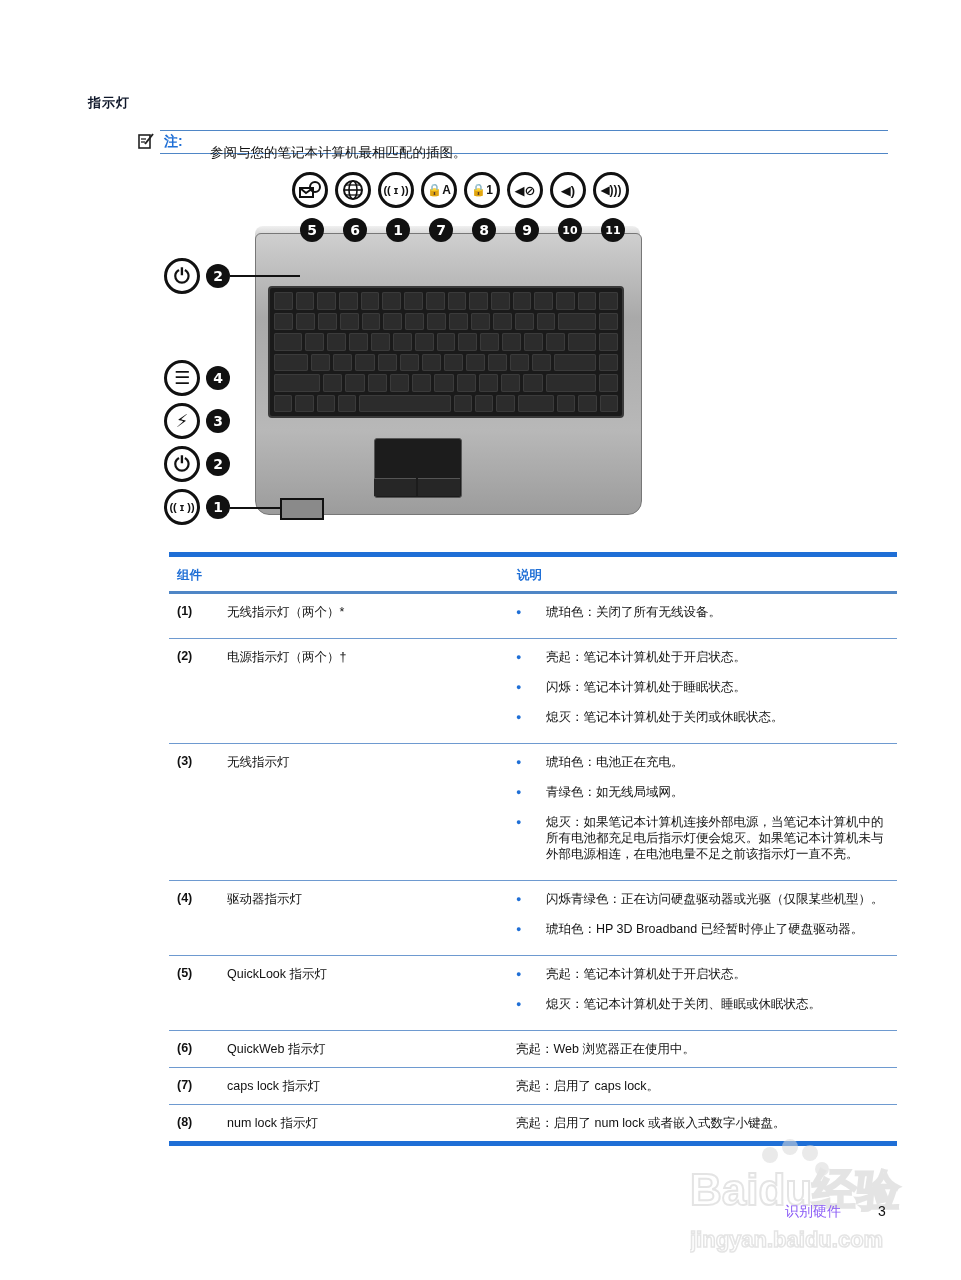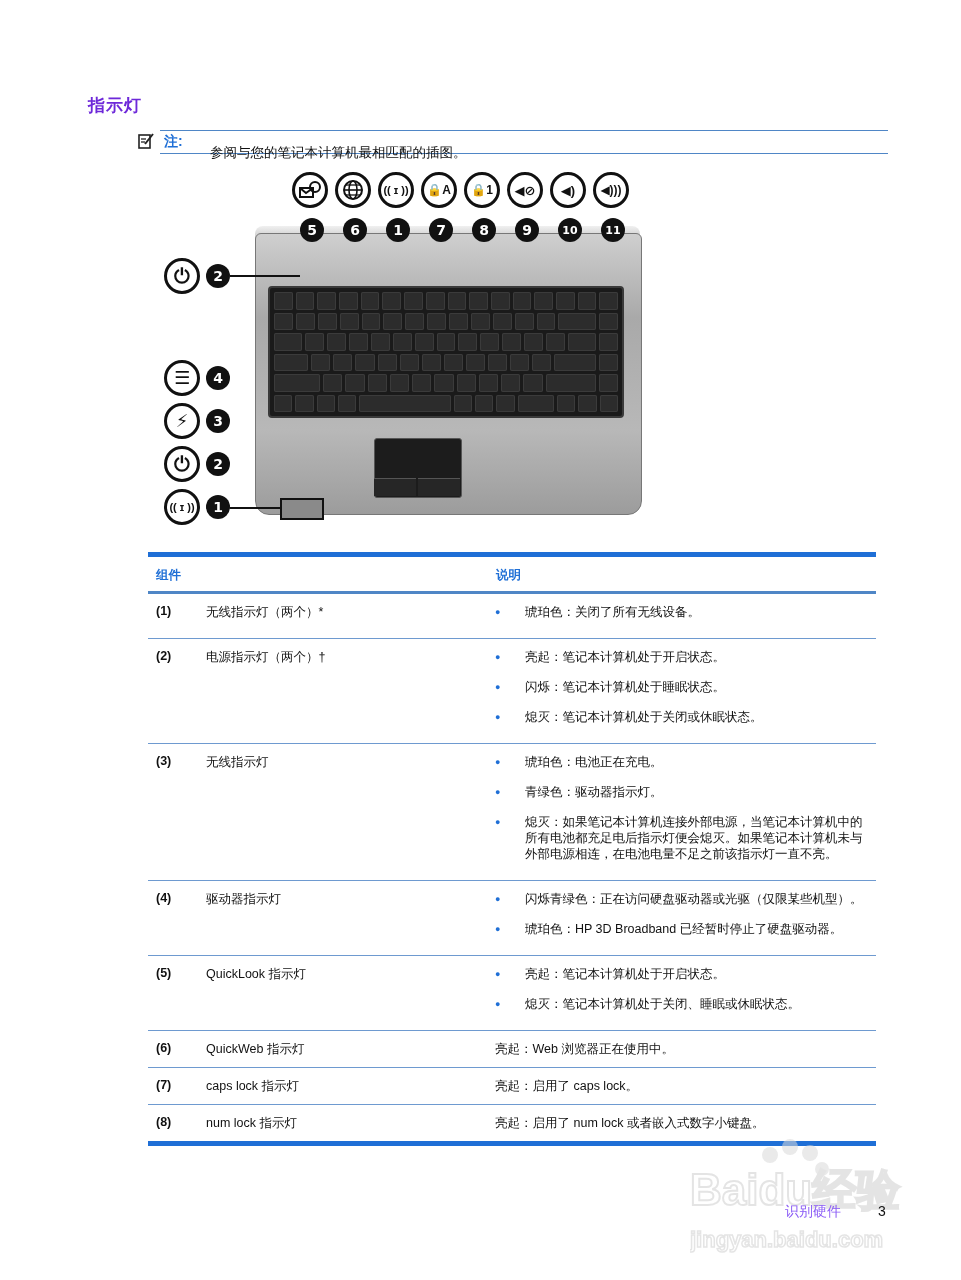--- a/index.html
+++ b/index.html
@@ -1,18 +1,18 @@
 <!DOCTYPE html>
 <html><head>
 <meta charset="utf-8">
 <style>
   html, body { margin:0; padding:0; background:#ffffff; }
   body { width:961px; height:1280px; position:relative; overflow:hidden;
          font-family:"Liberation Sans", "DejaVu Sans", sans-serif; color:#111; }
-  .section-title { position:absolute; left:88px; top:94px; font-size:17px; font-weight:bold; color:#6d28d9; letter-spacing:1px; }
+  .section-title { position:absolute; left:88px; top:94px; font-size:13px; font-weight:bold; color:#0f172a; letter-spacing:1px; }
   .note { position:absolute; left:160px; top:130px; width:728px; height:22px;
           border-top:1.5px solid #4f86c6; border-bottom:1.5px solid #4f86c6; }
   .note-icon { position:absolute; left:137px; top:132px; width:18px; height:18px; }
   .note-label { position:absolute; left:4px; top:2px; font-size:14px; font-weight:bold; color:#1f6fd6; }
   .note-text { position:absolute; left:50px; top:2px; font-size:13.5px; color:#111;margin-top:11px; }
 
   
   .figure { position:absolute; left:160px; top:168px; width:490px; height:360px; }
   .callout-icon { position:absolute; width:36px; height:36px; border-radius:50%;
                   border:3px solid #111; background:#fff; box-sizing:border-box; display:flex;
@@ -31,21 +31,21 @@
   .krow { display:flex; gap:3px; }
   .key { flex:1; background:#2c2c2c; border-radius:2px; box-shadow:inset 0 0 0 1px #3b3b3b; }
   .touchpad { position:absolute; left:214px; top:270px; width:86px; height:58px;
               background:#1c1c1c; border-radius:3px; border:1px solid #555; }
   .tp-btns { position:absolute; left:214px; top:310px; width:86px; height:18px; display:flex; gap:2px; }
   .tp-btns span { flex:1; background:#262626; border-top:1px solid #555; }
   .led-box { position:absolute; left:120px; top:330px; width:40px; height:18px; border:2px solid #111; background:#8a8a8a; }
   .leader { position:absolute; height:2px; background:#111; transform-origin:0 0; }
 
   
-  .table { position:absolute; left:148px; top:552px; width:728px; }
+  .table { position:absolute; left:169px; top:552px; width:728px; }
   .thead { height:34px; border-top:5px solid #1f6fd6; border-bottom:3px solid #4f86c6; position:relative; }
   .th { position:absolute; top:10px; font-size:12.5px; color:#1f6fd6; font-weight:bold; }
   .trow { position:relative; border-bottom:1.5px solid #6e9ad0; }
   .trow.last { border-bottom:5px solid #1f6fd6; }
   .num { position:absolute; left:8px; top:10px; font-size:12.5px; font-weight:bold; }
   .comp { position:absolute; left:58px; top:10px; font-size:12.5px; }
   .desc { margin-left:347px; padding-top:10px; padding-bottom:4px; font-size:12.5px; line-height:16px; }
   .bullet { position:relative; padding-left:30px; margin-bottom:14px; width:345px; }
   .bullet::before { content:"●"; position:absolute; left:0; top:0; color:#1f6fd6; font-size:9px; }
   .plain { padding-bottom:10px; }
@@ -257,21 +257,21 @@
       <div class="bullet">闪烁：笔记本计算机处于睡眠状态。</div>
       <div class="bullet">熄灭：笔记本计算机处于关闭或休眠状态。</div>
     </div>
   </div>
 
   <div class="trow">
     <span class="num">(3)</span>
     <span class="comp">无线指示灯</span>
     <div class="desc">
       <div class="bullet">琥珀色：电池正在充电。</div>
-      <div class="bullet">青绿色：驱动器指示灯。</div>
+      <div class="bullet">青绿色：如无线局域网。</div>
       <div class="bullet">熄灭：如果笔记本计算机连接外部电源，当笔记本计算机中的所有电池都充足电后指示灯便会熄灭。如果笔记本计算机未与外部电源相连，在电池电量不足之前该指示灯一直不亮。</div>
     </div>
   </div>
 
   <div class="trow">
     <span class="num">(4)</span>
     <span class="comp">驱动器指示灯</span>
     <div class="desc">
       <div class="bullet" style="width:360px;">闪烁青绿色：正在访问硬盘驱动器或光驱（仅限某些机型）。</div>
       <div class="bullet" style="width:360px;">琥珀色：HP 3D Broadband 已经暂时停止了硬盘驱动器。</div>

